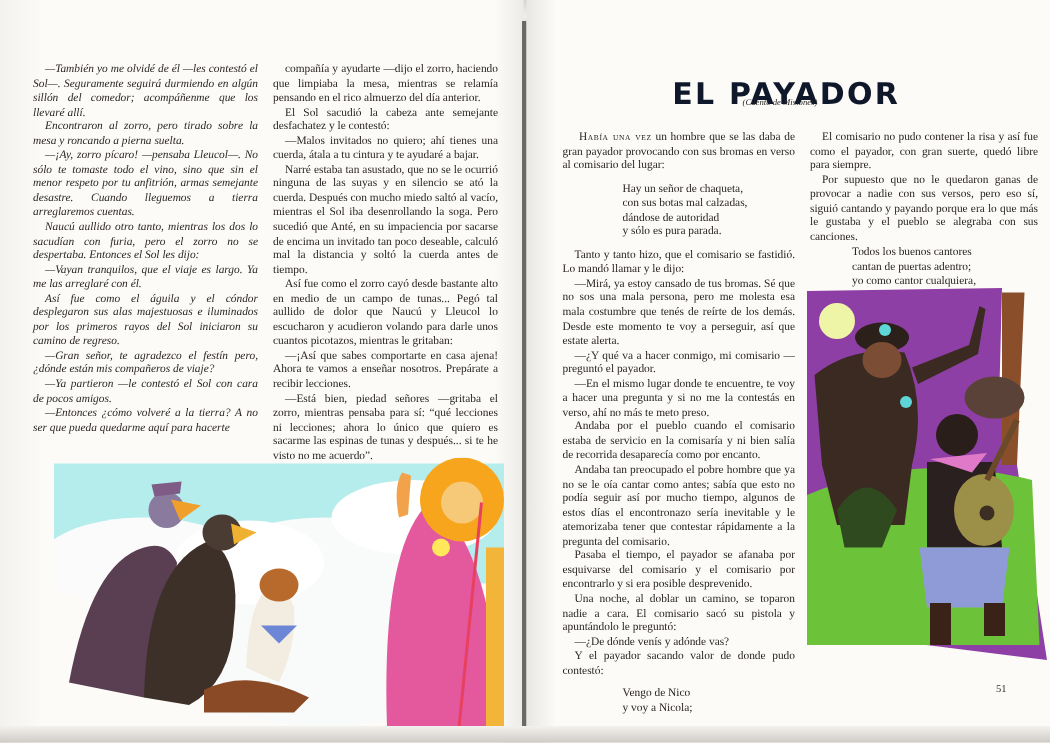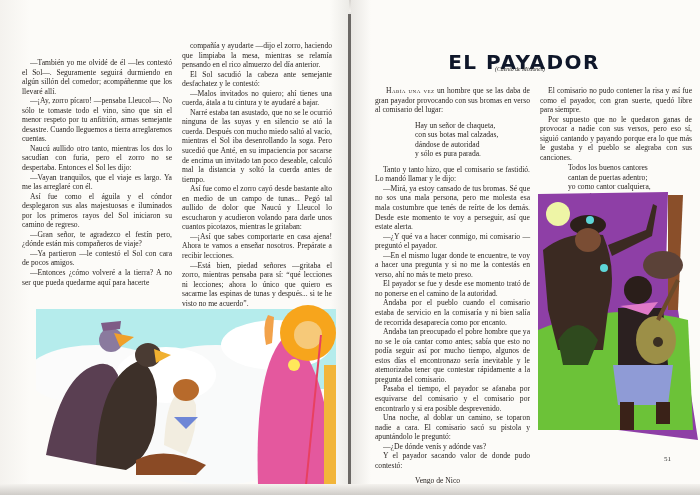--- a/index.html
+++ b/index.html
@@ -20,22 +20,23 @@
   .pagenum { position:absolute; left:664px; top:455px; font-size:7px; color:#333; }
   .smallcaps { font-variant:small-caps; letter-spacing:.4px;padding-left:11px; }
   .illus { position:absolute; overflow:hidden; }
 </style>
 </head>
 <body>
 
 <div class="topshadow"></div>
 
 <div class="page page-left">
-  <div class="col" id="lc1" style="left:22px;top:58px;width:150px;">
+  <div class="col" id="lc1" style="left:22px;top:41px;width:150px;font-style:italic;">
       <p>—También yo me olvidé de él —les contestó el Sol—. Seguramente seguirá durmiendo en algún sillón del comedor; acompáñenme que los llevaré allí.</p>
+      <p>Encontraron al zorro, pero tirado sobre la mesa y roncando a pierna suelta.</p>
       <p>—¡Ay, zorro pícaro! —pensaba Lleucol—. No sólo te tomaste todo el vino, sino que sin el menor respeto por tu anfitrión, armas semejante desastre. Cuando lleguemos a tierra arreglaremos cuentas.</p>
       <p>Naucú aullido otro tanto, mientras los dos lo sacudían con furia, pero el zorro no se despertaba. Entonces el Sol les dijo:</p>
       <p>—Vayan tranquilos, que el viaje es largo. Ya me las arreglaré con él.</p>
       <p>Así fue como el águila y el cóndor desplegaron sus alas majestuosas e iluminados por los primeros rayos del Sol iniciaron su camino de regreso.</p>
       <p>—Gran señor, te agradezco el festín pero, ¿dónde están mis compañeros de viaje?</p>
       <p>—Ya partieron —le contestó el Sol con cara de pocos amigos.</p>
       <p>—Entonces ¿cómo volveré a la tierra? A no ser que pueda quedarme aquí para hacerte</p>
     </div>
   <div class="col" id="lc2" style="left:182px;top:41px;width:150px;">
       <p>compañía y ayudarte —dijo el zorro, haciendo que limpiaba la mesa, mientras se relamía pensando en el rico almuerzo del día anterior.</p>
@@ -94,21 +95,20 @@
       <div>Hay un señor de chaqueta,</div>
       <div>con sus botas mal calzadas,</div>
       <div>dándose de autoridad</div>
       <div>y sólo es pura parada.</div>
     </div>
   <div id="rc1">
       <p>Tanto y tanto hizo, que el comisario se fastidió. Lo mandó llamar y le dijo:</p>
       <p>—Mirá, ya estoy cansado de tus bromas. Sé que no sos una mala persona, pero me molesta esa mala costumbre que tenés de reírte de los demás. Desde este momento te voy a perseguir, así que estate alerta.</p>
       <p>—¿Y qué va a hacer conmigo, mi comisario —preguntó el payador.</p>
       <p>—En el mismo lugar donde te encuentre, te voy a hacer una pregunta y si no me la contestás en verso, ahí no más te meto preso.</p>
-      <p>El payador se fue y desde ese momento trató de no ponerse en el camino de la autoridad.</p>
       <p>Andaba por el pueblo cuando el comisario estaba de servicio en la comisaría y ni bien salía de recorrida desaparecía como por encanto.</p>
       <p>Andaba tan preocupado el pobre hombre que ya no se le oía cantar como antes; sabía que esto no podía seguir así por mucho tiempo, algunos de estos días el encontronazo sería inevitable y le atemorizaba tener que contestar rápidamente a la pregunta del comisario.</p>
       <p>Pasaba el tiempo, el payador se afanaba por esquivarse del comisario y el comisario por encontrarlo y si era posible desprevenido.</p>
       <p>Una noche, al doblar un camino, se toparon nadie a cara. El comisario sacó su pistola y apuntándolo le preguntó:</p>
       <p>—¿De dónde venís y adónde vas?</p>
       <p>Y el payador sacando valor de donde pudo contestó:</p>
     </div>
   <div class="verse" id="rv2">
       <div>Vengo de Nico</div>
       <div>y voy a Nicola;</div>

